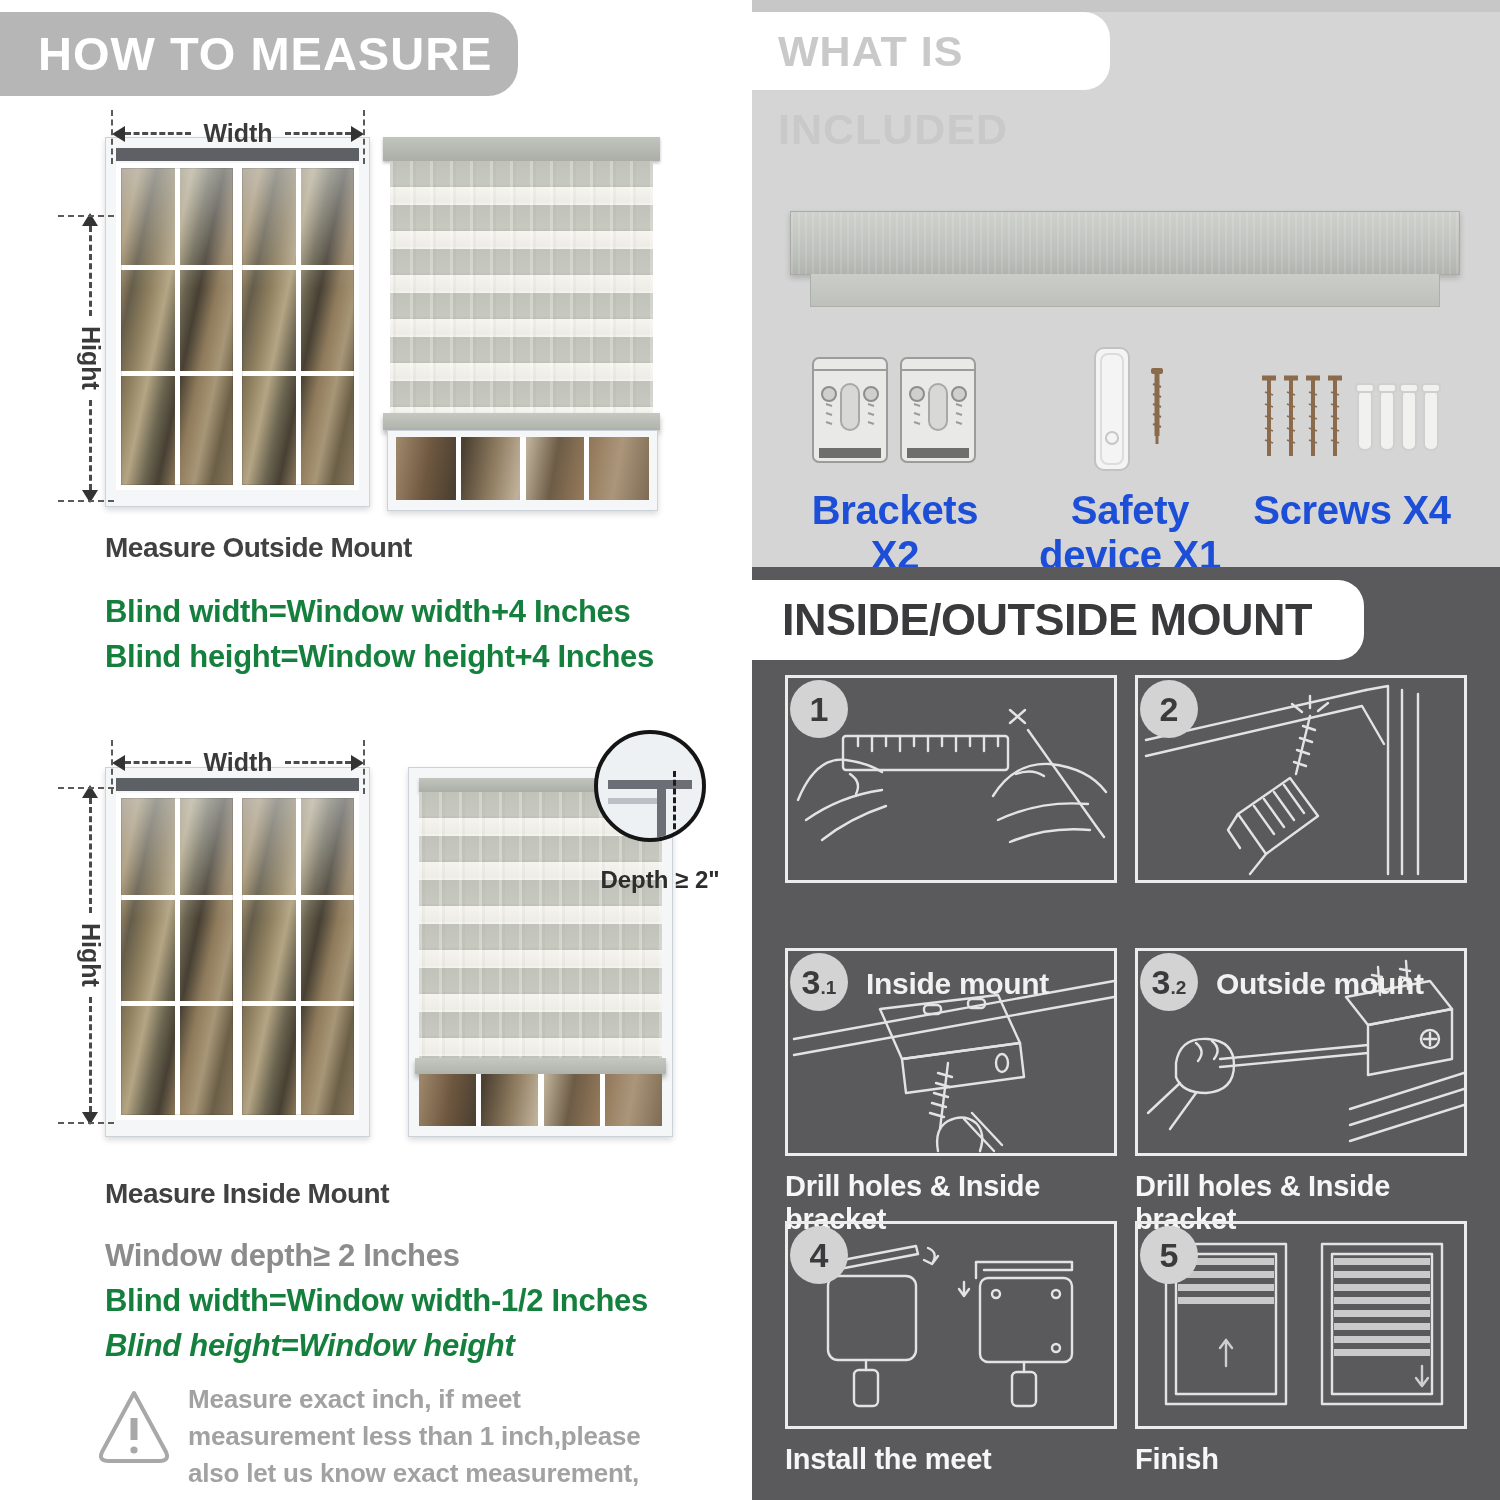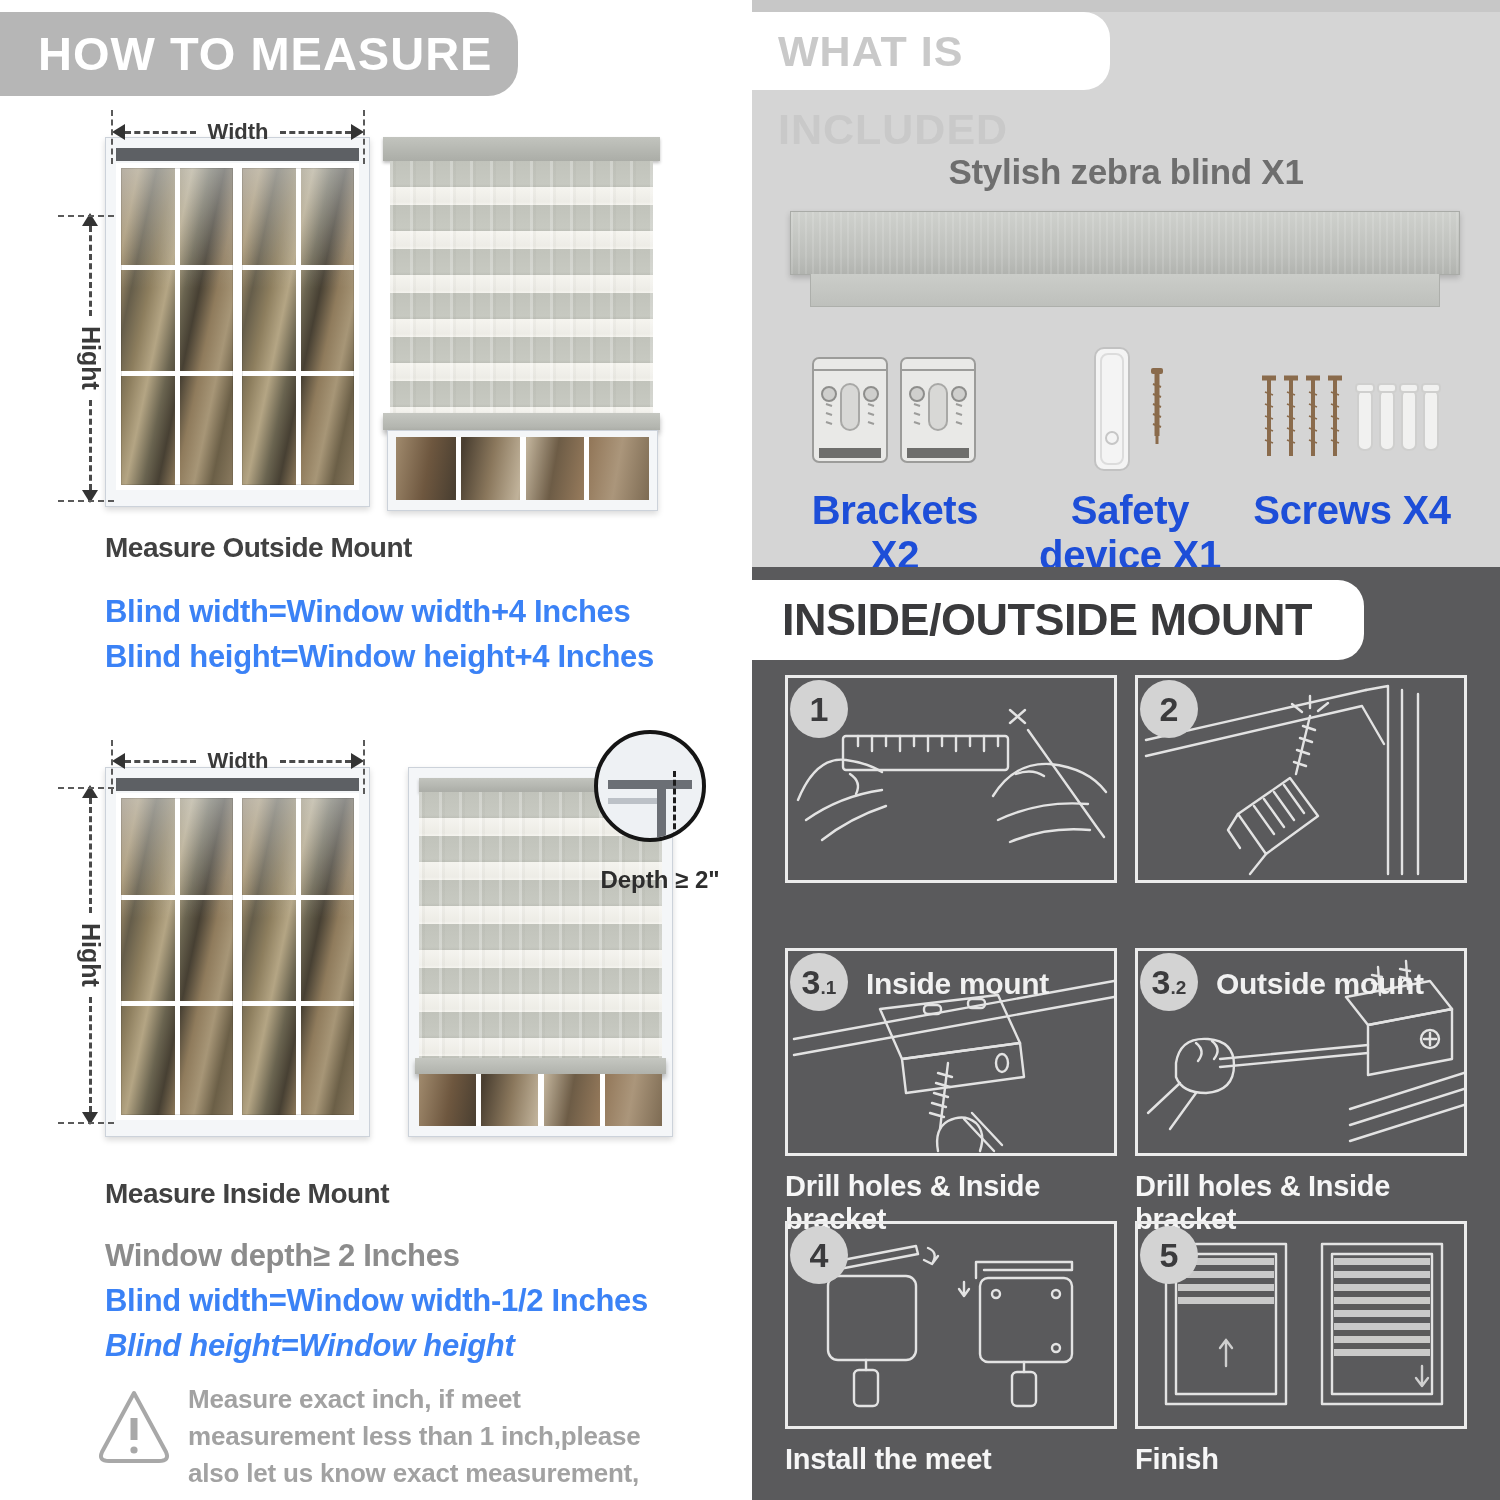--- a/index.html
+++ b/index.html
@@ -10,21 +10,21 @@
   
   .hdr-left{left:0;top:12px;width:480px;height:84px;background:#b6b6b6;border-radius:0 30px 30px 0;
             color:#fff;font-size:47px;font-weight:bold;line-height:84px;padding-left:38px;letter-spacing:1px;}
   .hdr-right{left:0;top:12px;width:332px;height:78px;background:#fff;border-radius:0 26px 26px 0;
              color:#c9c9c9;font-size:43px;font-weight:bold;line-height:78px;padding-left:26px;letter-spacing:1px;}
   .hdr-mount{left:0;top:13px;width:582px;height:80px;background:#fff;border-radius:0 26px 26px 0;
              color:#3a3a3c;font-size:45px;font-weight:bold;line-height:80px;padding-left:30px;letter-spacing:-0.5px;}
 
   
   .h2{font-size:28px;font-weight:bold;color:#414141;letter-spacing:-0.5px;}
-  .bodyline{font-size:31px;font-weight:bold;color:#3b82f6;letter-spacing:-0.3px;}
+  .bodyline{font-size:31px;font-weight:bold;color:#15803d;letter-spacing:-0.3px;}
   .warn-text{width:470px;font-size:26px;font-weight:bold;color:#a2a2a2;line-height:37px;letter-spacing:-0.2px;}
 
   
   .win{background:#f4f6f8;border:1px solid #ccd2da;box-shadow:0 3px 6px rgba(0,0,0,.15);}
   .dark-top{position:absolute;left:10px;right:10px;top:10px;height:13px;background:#5d6064;}
   .sash{position:absolute;top:25px;bottom:16px;border:5px solid #fff;box-shadow:inset 0 0 0 1px rgba(0,0,0,.10);}
   .sash.l{left:10px;width:112px;}
   .sash.r{right:10px;width:112px;}
   .photo1{background:
       linear-gradient(#fff,#fff) 50% 0/5px 100% no-repeat,
@@ -50,21 +50,21 @@
   
   .dim-w{display:flex;align-items:center;}
   .dim-h{display:flex;flex-direction:column;align-items:center;width:26px;}
   .seg{flex:1;border-top:3px dashed #4a4a4a;height:0;}
   .seg-v{flex:1;border-left:3px dashed #4a4a4a;width:0;}
   .ah{width:0;height:0;border:8px solid transparent;}
   .ah.l{border-right:13px solid #333;border-left:none;}
   .ah.r{border-left:13px solid #333;border-right:none;}
   .ah.u{border-bottom:13px solid #333;border-top:none;}
   .ah.d{border-top:13px solid #333;border-bottom:none;}
-  .dim-lbl{padding:0 12px;font-size:22px;font-weight:bold;color:#3a3a3a;}
+  .dim-lbl{padding:0 12px;font-size:25px;font-weight:bold;color:#3a3a3a;}
   .dim-lbl-v{writing-mode:vertical-rl;font-size:25px;font-weight:bold;color:#3a3a3a;padding:10px 0;}
   .tick-v{position:absolute;border-left:2px dashed #5a5a5a;width:0;}
   .tick-h{position:absolute;border-top:2px dashed #5a5a5a;height:0;}
 
   
   .dcircle{left:594px;top:730px;width:104px;height:104px;border:4px solid #151515;border-radius:50%;
            background:#eef1f4;overflow:hidden;}
   .dc-h{position:absolute;left:10%;top:44%;width:80%;height:9px;background:#6b6f75;}
   .dc-v{position:absolute;left:57%;top:44%;width:9px;height:56%;background:#6b6f75;}
   .dc-h2{position:absolute;left:10%;top:62%;width:47%;height:6px;background:#bcc1c7;}
@@ -193,21 +193,20 @@
   <svg class="abs" style="left:96px;top:1386px;" width="76" height="82" viewBox="0 0 76 82">
     <path d="M38,7 L70,66 Q74,75 63,75 L13,75 Q2,75 6,66 Z" fill="none" stroke="#a8a8a8" stroke-width="4" stroke-linejoin="round"></path>
     <line x1="38" y1="32" x2="38" y2="54" stroke="#a8a8a8" stroke-width="7"></line>
     <circle cx="38" cy="64" r="3.6" fill="#a8a8a8"></circle>
   </svg>
   <div class="abs warn-text" style="left:188px;top:1381px;">Measure exact inch, if meet measurement less than 1 inch,please also let us know exact measurement, please do not leave it</div>
 
   <div class="abs right-col">
     <div class="abs strip"></div>
     <div class="abs hdr-right">WHAT IS INCLUDED</div>
-    <div class="abs product-label">Stylish zebra blind X1</div>
 
     <div class="abs bar-main"></div>
     <div class="abs bar-lip"></div>
 
     <div class="hw-item" style="left:48px;width:190px;">
       <div class="hw-icon">
         <svg width="172" height="122" viewBox="0 0 172 122">
           <g stroke="#9c9c9a" fill="#e9e9e7" stroke-width="2">
             <rect x="4" y="6" width="74" height="104" rx="6"></rect>
             <rect x="92" y="6" width="74" height="104" rx="6"></rect>

